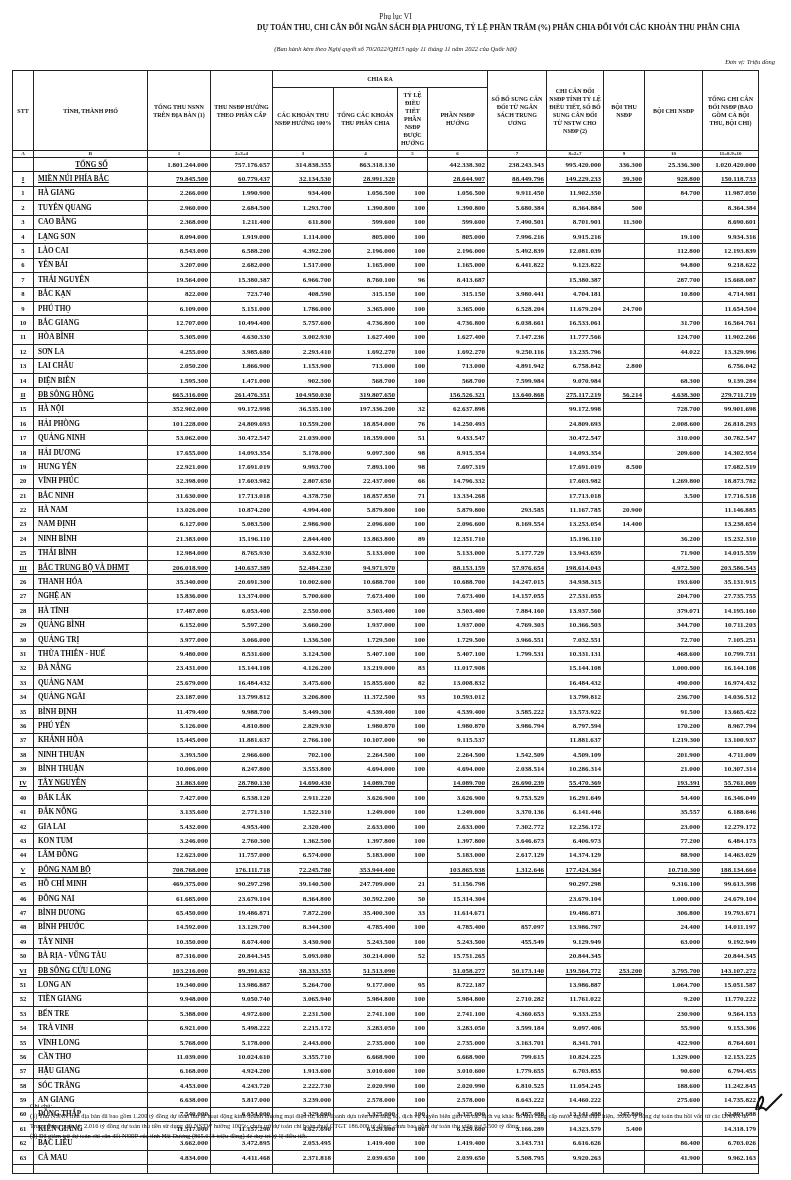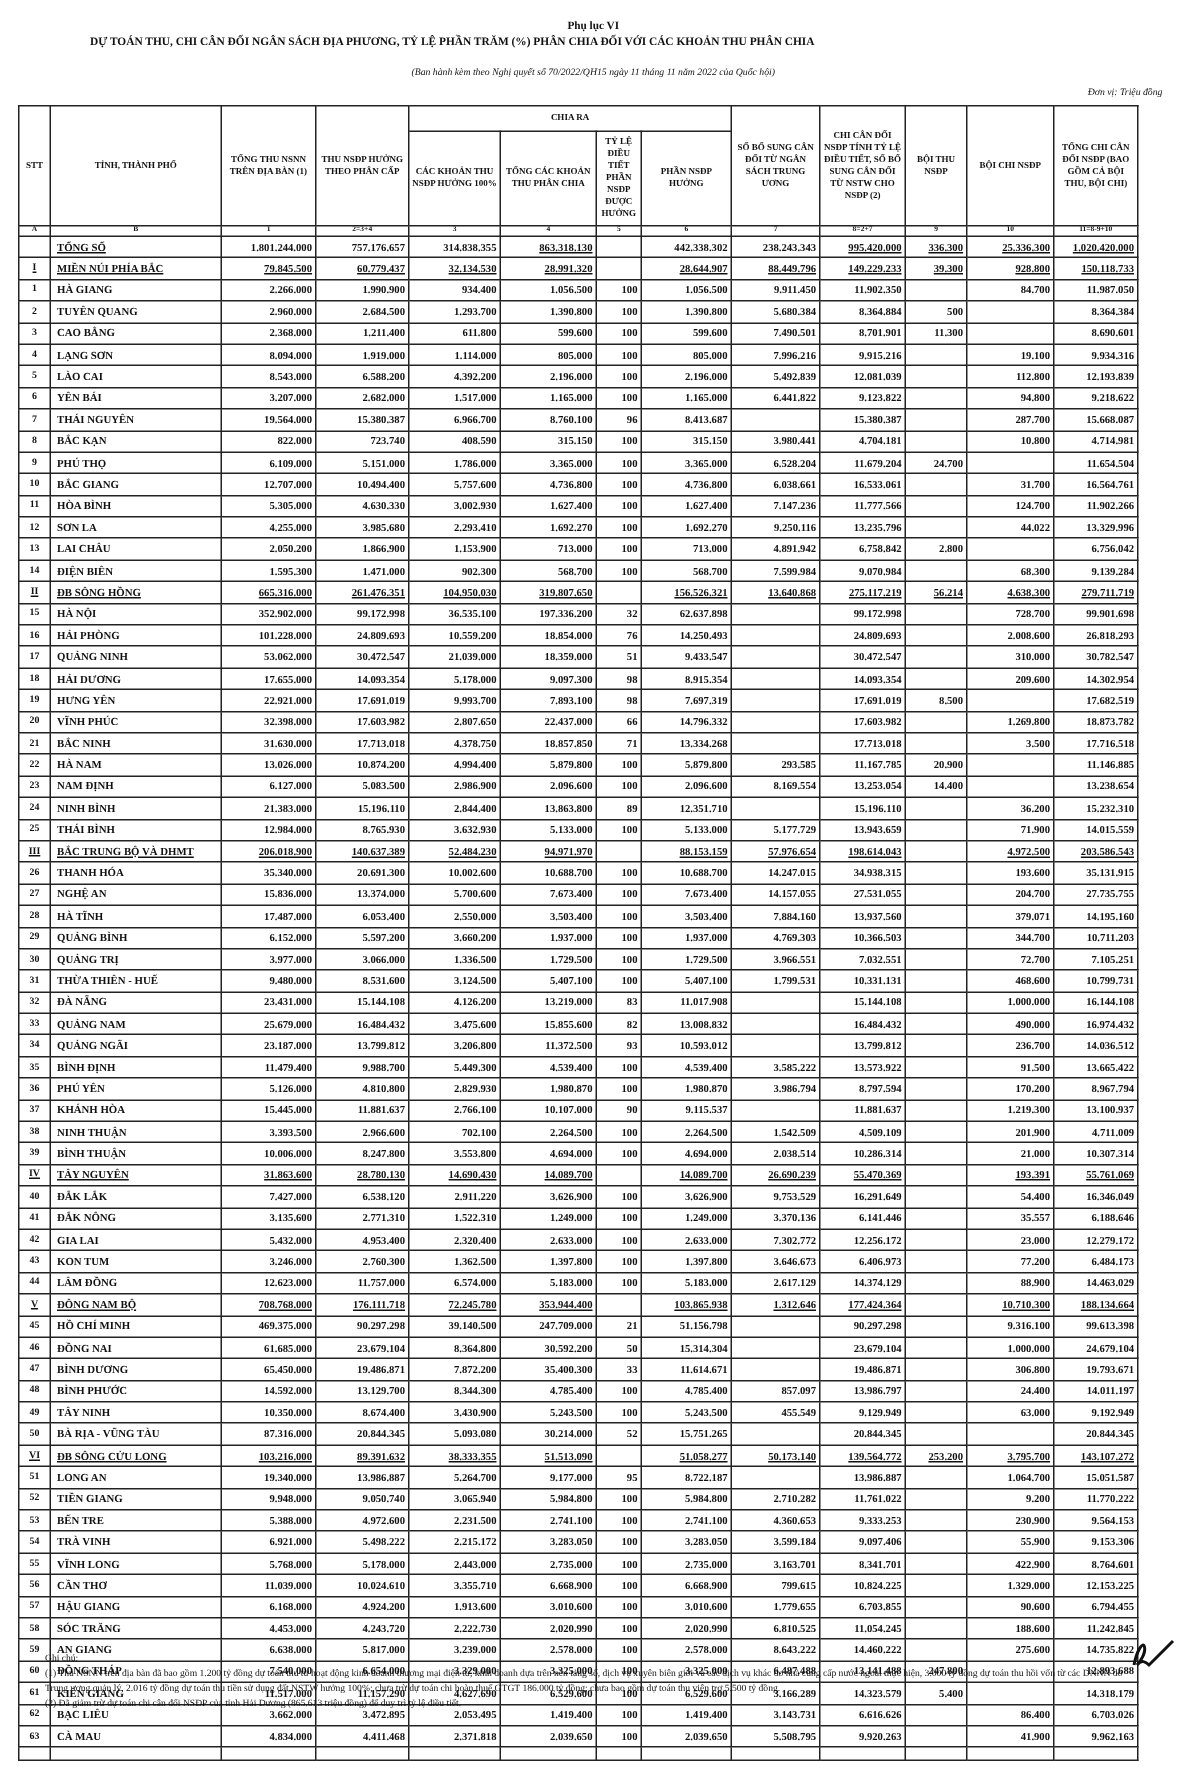--- a/index.html
+++ b/index.html
@@ -1,32 +1,32 @@
 <!DOCTYPE html>
 <html><head>
 <meta charset="utf-8">
 <style>
   html, body { margin:0; padding:0; background:#fff; }
   body { width:791px; height:1180px; position:relative; overflow:hidden; font-family:"Liberation Serif","DejaVu Serif",serif; color:#111; }
-  .appendix { position:absolute; top:12px; left:0; width:791px; text-align:center; font-size:7.5px; font-weight:bold; }
-  .title { position:absolute; top:22px; left:60px; width:680px; text-align:left; font-size:7.6px; font-weight:bold; line-height:11px; }
+  .appendix { position:absolute; top:12px; left:0; width:791px; text-align:center; font-size:7.5px; font-weight:normal; }
+  .title { position:absolute; top:22px; left:60px; width:680px; text-align:right; font-size:7.6px; font-weight:bold; line-height:11px; }
   .subtitle { position:absolute; top:45px; left:0; width:791px; text-align:center; font-size:6.5px; font-style:italic; }
   .unit { position:absolute; top:58px; right:16px; font-size:6.5px; font-style:italic; }
   table { position:absolute; top:70px; left:12px; border-collapse:collapse; table-layout:fixed; width:746px; }
   td, th { border:0.8px solid #222; padding:0 2px; font-size:7.1px; height:13.4px; line-height:12px; white-space:nowrap; overflow:hidden; }
   th { font-weight:bold; font-size:6px; text-align:center; white-space:normal; line-height:8px; padding:1px 1px; }
   th.hdr-tall { height:74px; }
   tr.idx td { font-size:5px; height:6px; line-height:6px; text-align:center; font-weight:bold; }
   td.num { text-align:right; font-weight:bold; }
   td.stt { text-align:center; font-weight:bold; font-size:6.6px; padding:0; }
   td.name { font-weight:bold; font-size:7.2px; padding-left:4px; }
   tr.group td { text-decoration:underline; }
   tr.group td.pct { text-decoration:none; }
-  tr.total td.name { text-align:left; text-decoration:underline; }
-  tr.total td.num { text-decoration:underline; }
+  tr.total td.name { text-align:center; text-decoration:underline; }
+  tr.total td.num { }
   tr.total td.num.plain { text-decoration:none;margin-top:24px; }
   tr.blank td { height:8px; }
   td.pct { text-align:right; font-weight:bold; }
   .notes { position:absolute; top:1101px; left:30px; width:720px; font-size:6.4px; line-height:10px; }
   .notes p { margin:0; }
   .signature { position:absolute; top:1090px; left:752px; width:34px; height:26px; }
 </style>
 </head>
 <body>
 

